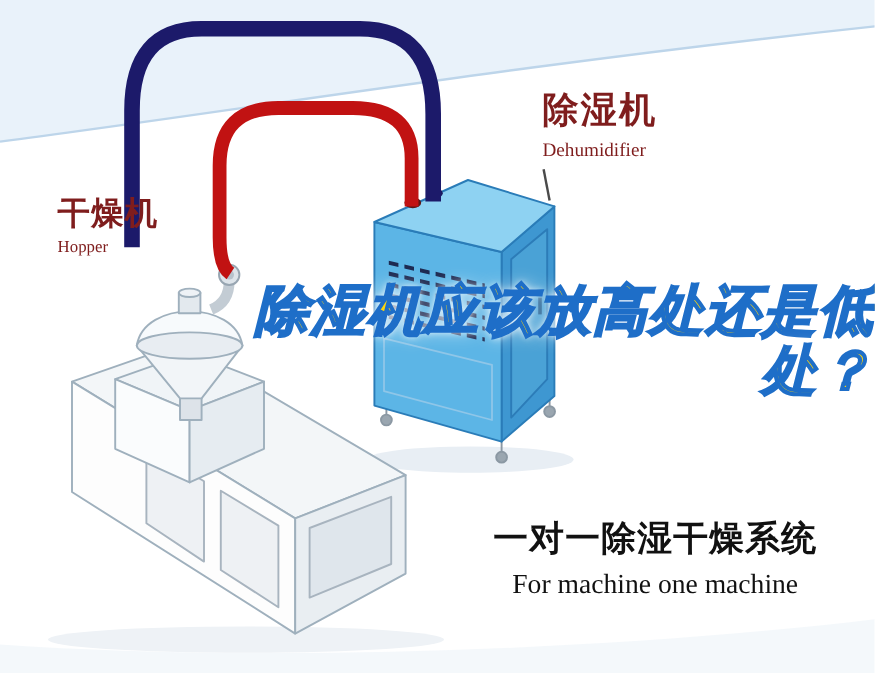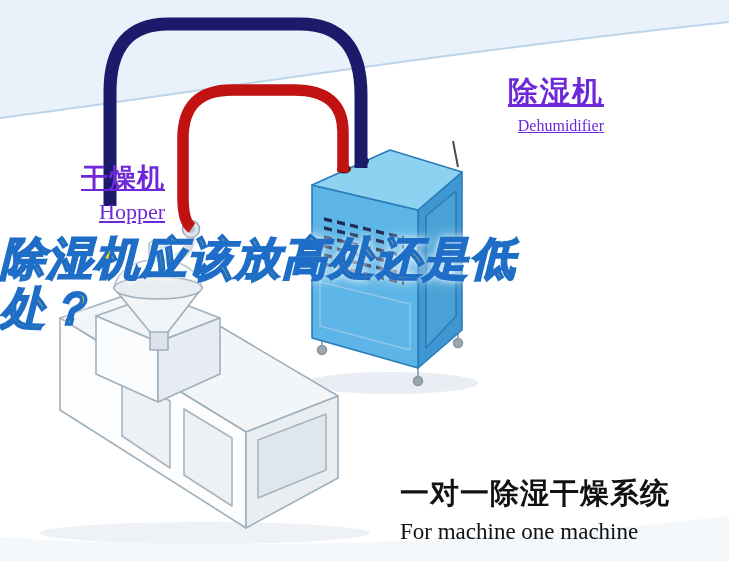--- a/index.html
+++ b/index.html
@@ -1,42 +1,42 @@
 <!DOCTYPE html>
 <html><head>
 <meta charset="utf-8">
 <style>
   * { margin:0; padding:0; box-sizing:border-box; }
   html,body { width:729px; height:561px; }
   body { font-family:"Liberation Sans", sans-serif; background:#ffffff; overflow:hidden; }
   .stage { position:relative; width:729px; height:561px; background:#ffffff; }
   .stage svg { position:absolute; left:0; top:0; }
 
-  .machine-label { position:absolute; text-align:right; color:#6d28d9; z-index:4;text-decoration:underline; }
+  .machine-label { position:absolute; text-align:left; color:#7f1d1d; z-index:4; }
   .machine-label .zh { font-weight:700; }
   .machine-label .en { font-family:"Liberation Serif", serif; }
 
-  .hopper-label { left:61px; top:160px; width:104px; }
+  .hopper-label { left:48px; top:160px; width:104px; }
   .hopper-label .zh { font-size:27px; letter-spacing:1px; }
-  .hopper-label .en { font-size:22px; margin-top:3px; }
+  .hopper-label .en { font-size:14px; margin-top:3px; }
 
   .dehu-label { left:452px; top:72px; width:152px; }
   .dehu-label .zh { font-size:30px; letter-spacing:2px; }
   .dehu-label .en { font-size:16px; margin-top:4px; }
 
   .hero-title {
     position:absolute; left:0; top:234px; width:729px; z-index:5;
-    text-align:left; font-weight:900; font-style:italic;
+    text-align:right; font-weight:900; font-style:italic;
     font-size:45px; line-height:1.1; letter-spacing:2px;
     color:#ffd60a;
     -webkit-text-stroke:2px #1e6ec8;
     text-shadow:0 0 6px rgba(255,255,255,0.95), 0 0 14px rgba(255,255,255,0.85);
   }
 
-  .footer-caption { position:absolute; left:400px; top:474px; width:292px; color:#111; z-index:4; }
+  .footer-caption { position:absolute; left:400px; top:429px; width:292px; text-align:center; color:#111; z-index:4; }
   .footer-caption .zh { font-size:29px; font-weight:700; letter-spacing:1px; }
   .footer-caption .en { font-family:"Liberation Serif", serif; font-size:23px; margin-top:5px; }
 </style>
 </head>
 <body>
 
 <div class="stage">
 
   <svg width="729" height="561" viewBox="0 0 729 561">
     <defs>

